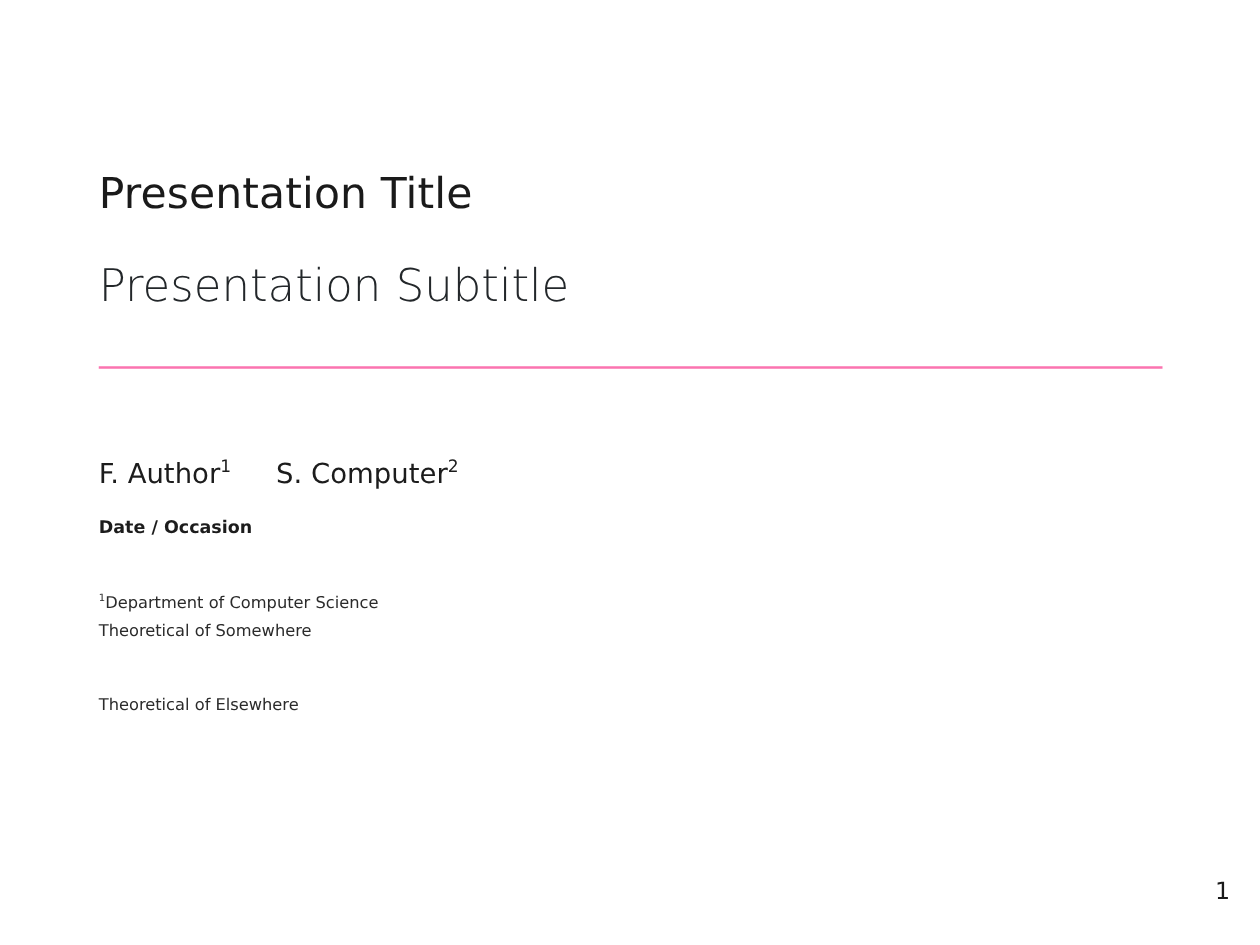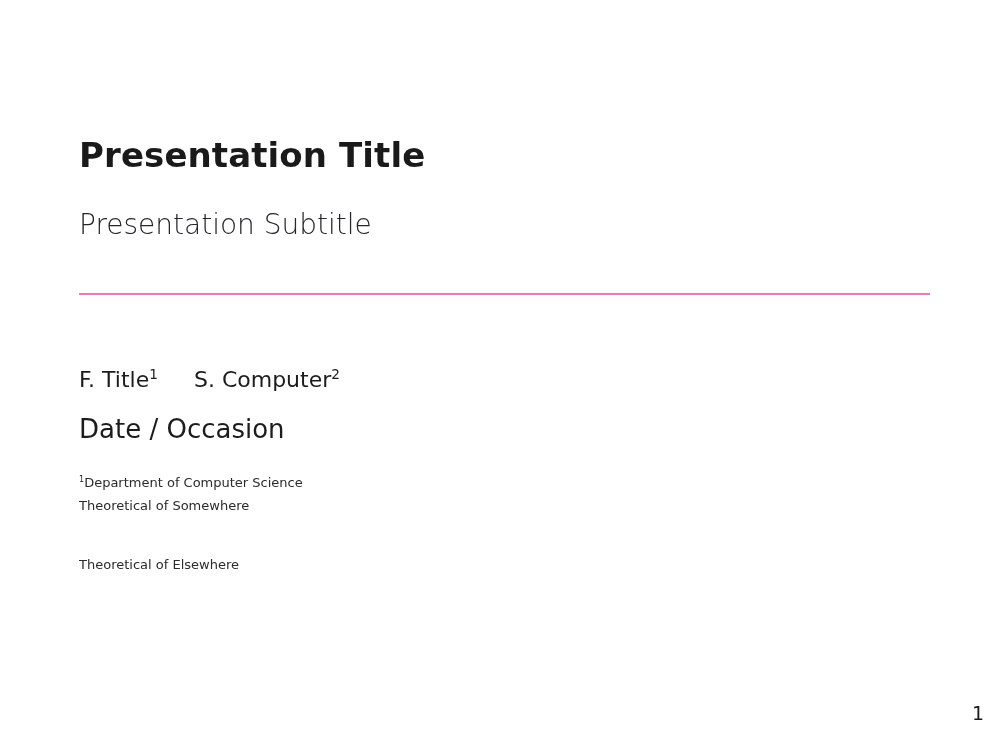--- a/index.html
+++ b/index.html
@@ -15,31 +15,31 @@
     width: 1008px;
     height: 756px;
     background: #ffffff;
     overflow: hidden;
   }
   .title {
     position: absolute;
     left: 79px;
     top: 136px;
     font-size: 34px;
-    font-weight: 700;
+    font-weight: 400;
     color: #1a1a1a;
     letter-spacing: 0.1px;
     line-height: 1.15;
     white-space: nowrap;
   }
   .subtitle {
     position: absolute;
     left: 79px;
     top: 209px;
-    font-size: 28px;
+    font-size: 36px;
     font-weight: 300;
     color: #23272a;
     line-height: 1.15;
     white-space: nowrap;
   }
   .rule {
     position: absolute;
     left: 79px;
     top: 293px;
     width: 851px;
@@ -65,22 +65,22 @@
   .authors sup,
   .affil-mark {
     font-size: 0.62em;
     vertical-align: super;
     line-height: 0;
   }
   .date {
     position: absolute;
     left: 79px;
     top: 414px;
-    font-size: 26px;
-    font-weight: 400;
+    font-size: 14px;
+    font-weight: 700;
     color: #1c1c1c;
     white-space: nowrap;
   }
   .affiliation {
     position: absolute;
     left: 79px;
     font-size: 13px;
     font-weight: 400;
     color: #2b2b2b;
     line-height: 1.78;
@@ -103,21 +103,21 @@
 
 <div class="slide">
 
   <div class="title">Presentation Title</div>
 
   <div class="subtitle">Presentation Subtitle</div>
 
   <div class="rule"></div>
 
   <div class="authors">
-    <span class="author-name"><span>F. Title</span><sup>1</sup></span><span class="author-gap"></span><span class="author-name"><span>S. Computer</span><sup>2</sup></span>
+    <span class="author-name"><span>F. Author</span><sup>1</sup></span><span class="author-gap"></span><span class="author-name"><span>S. Computer</span><sup>2</sup></span>
   </div>
 
   <div class="date">Date / Occasion</div>
 
   <div class="affiliation affiliation-1">
     <span class="affil-line"><span class="affil-mark">1</span><span>Department of Computer Science</span></span>
     <span class="affil-line">Theoretical of Somewhere</span>
   </div>
 
   <div class="affiliation affiliation-2">

